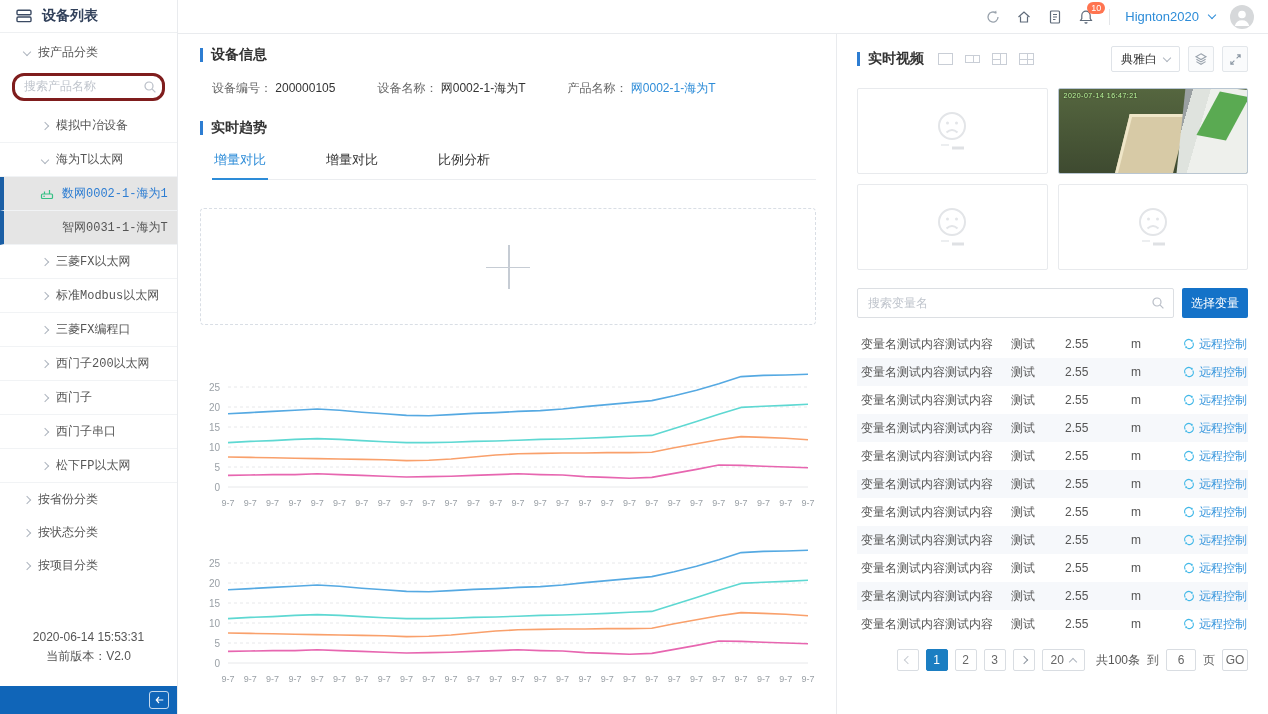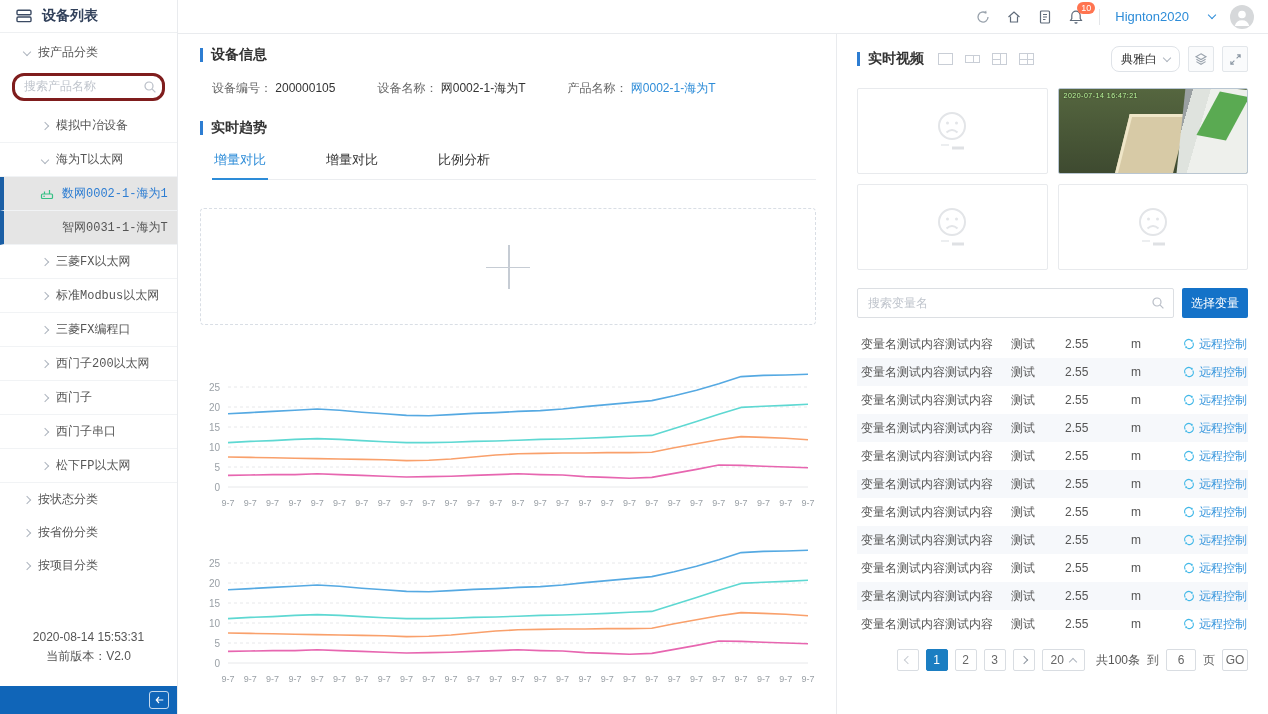--- a/index.html
+++ b/index.html
@@ -35,21 +35,21 @@
   .chev.left { transform:rotate(135deg); }
   .chev.blue { border-color:#2d8cd8; }
   .tree-row.expanded .chev, .group-row .chev.down { transform:rotate(45deg); }
 
   
   .main { flex:1; display:flex; flex-direction:column; min-width:0; }
   .topbar { height:34px; flex:0 0 34px; border-bottom:1px solid #e9ebee; display:flex; align-items:center; justify-content:flex-end; gap:15px; padding-right:14px; }
   .tb-icon { position:relative; display:flex; cursor:pointer; }
   .badge { position:absolute; top:-7px; left:9px; background:#ff7450; color:#fff; font-size:9px; line-height:12px; padding:0 4px; border-radius:7px; }
   .tb-divider { width:1px; height:16px; background:#e4e6e9; }
-  .tb-user { display:flex; align-items:center; gap:20px; color:#2d8cd8; font-size:13px; cursor:pointer; }
+  .tb-user { display:flex; align-items:center; gap:10px; color:#2d8cd8; font-size:13px; cursor:pointer; }
   .avatar { width:24px; height:24px; border-radius:50%; background:#d6d8da; display:flex; align-items:center; justify-content:center; overflow:hidden; cursor:pointer; }
 
   .content { flex:1; display:flex; min-height:0; }
   .left-panel { width:658px; flex:0 0 658px; padding:12px 20px 0 22px; }
   .right-panel { flex:1; border-left:1px solid #e9ebee; padding:12px 20px 0; min-width:0; }
 
   .section-title { display:flex; align-items:center; gap:8px; font-size:14px; font-weight:bold; color:#333; }
   .tbar { width:3px; height:14px; background:#2d7dd2; }
 
   .info-row { display:flex; margin:16px 0 0 12px; font-size:12px; }
@@ -77,21 +77,21 @@
   .rp-header { display:flex; align-items:center; }
   .layout-icons { display:flex; gap:12px; margin-left:14px; }
   .lay { width:15px; height:12px; border:1px solid #c9ced6; position:relative; cursor:pointer; }
   .lay.l2 { height:8px; margin-top:2px; }
   .lay.l2::before { content:""; position:absolute; left:50%; top:0; bottom:0; width:1px; background:#c9ced6; }
   .lay.l3::before { content:""; position:absolute; left:50%; top:0; bottom:0; width:1px; background:#c9ced6; }
   .lay.l3::after { content:""; position:absolute; left:0; width:50%; top:50%; height:1px; background:#c9ced6; }
   .lay.l4::before { content:""; position:absolute; left:50%; top:0; bottom:0; width:1px; background:#c9ced6; }
   .lay.l4::after { content:""; position:absolute; left:0; right:0; top:50%; height:1px; background:#c9ced6; }
   .rp-right { margin-left:auto; display:flex; align-items:center; gap:8px; }
-  .theme-select { display:flex; align-items:center; gap:7px; border:1px solid #dfe3e8; border-radius:8px; height:26px; padding:0 9px; font-size:12px; color:#333; cursor:pointer;text-align:center; }
+  .theme-select { display:flex; align-items:center; gap:7px; border:1px solid #dfe3e8; border-radius:2px; height:26px; padding:0 9px; font-size:12px; color:#333; cursor:pointer;text-align:center; }
   .sq-btn { width:26px; height:26px; border:1px solid #e2e6ea; border-radius:2px; background:#fafbfc; display:flex; align-items:center; justify-content:center; cursor:pointer; }
 
   .video-grid { display:grid; grid-template-columns:1fr 1fr; gap:10px; margin-top:16px; }
   .vcell { height:86px; border:1px solid #e8eaed; border-radius:2px; background:#fff; display:flex; align-items:center; justify-content:center; cursor:pointer; }
   .video-live { position:relative; overflow:hidden; border:1px solid #b9c6d2; background:linear-gradient(180deg,#55663f,#3e4a30); }
   .vl-walk { position:absolute; left:33%; top:30%; width:31%; height:84%; background:#d7caa6; transform:skewX(-14deg); border-left:3px solid #efe6c8; border-top:3px solid #efe6c8; }
   .vl-wall { position:absolute; right:-2%; top:-2%; width:37%; height:108%; background:linear-gradient(100deg,#9aa0a2 0 10%,#dfe3de 10% 30%,#eef0ec 30%); transform:rotate(6deg); }
   .vl-green { position:absolute; right:4%; top:6%; width:17%; height:52%; background:#5aaa52; transform:skewX(-20deg) rotate(10deg); }
   .vl-band { position:absolute; right:23%; top:-12%; width:7%; height:135%; background:linear-gradient(90deg,#f2f4f1,#9aa0a0); transform:rotate(12deg); border-radius:50%/30%; }
   .vl-time { position:absolute; left:5px; top:3px; font-size:7px; color:#baf79a; letter-spacing:.5px; text-shadow:0 0 2px rgba(0,0,0,.6); }
@@ -231,37 +231,37 @@
             <span class="chev"></span>
 
             <span class="tree-label">松下FP以太网</span>
           </div>
         </div>
 
       <div class="cats">
 
           <div class="cat-row">
             <span class="chev"></span>
+            <span>按省份分类</span>
+          </div>
+
+          <div class="cat-row">
+            <span class="chev"></span>
             <span>按状态分类</span>
           </div>
 
           <div class="cat-row">
             <span class="chev"></span>
-            <span>按省份分类</span>
-          </div>
-
-          <div class="cat-row">
-            <span class="chev"></span>
             <span>按项目分类</span>
           </div>
         </div>
     </div>
 
     <div class="sb-footer">
-      <div>2020-08-14 15:53:31</div>
+      <div>2020-06-14 15:53:31</div>
       <div>当前版本：V2.0</div>
     </div>
 
     <div class="sb-collapse">
       <span class="collapse-btn">
         <svg width="12" height="12" viewBox="0 0 14 14">
             <path d="M7 3.5L3.8 7 7 10.5M3.8 7H12" stroke="#fff" fill="none" stroke-width="1.3"></path>
           </svg>
       </span>
     </div>

